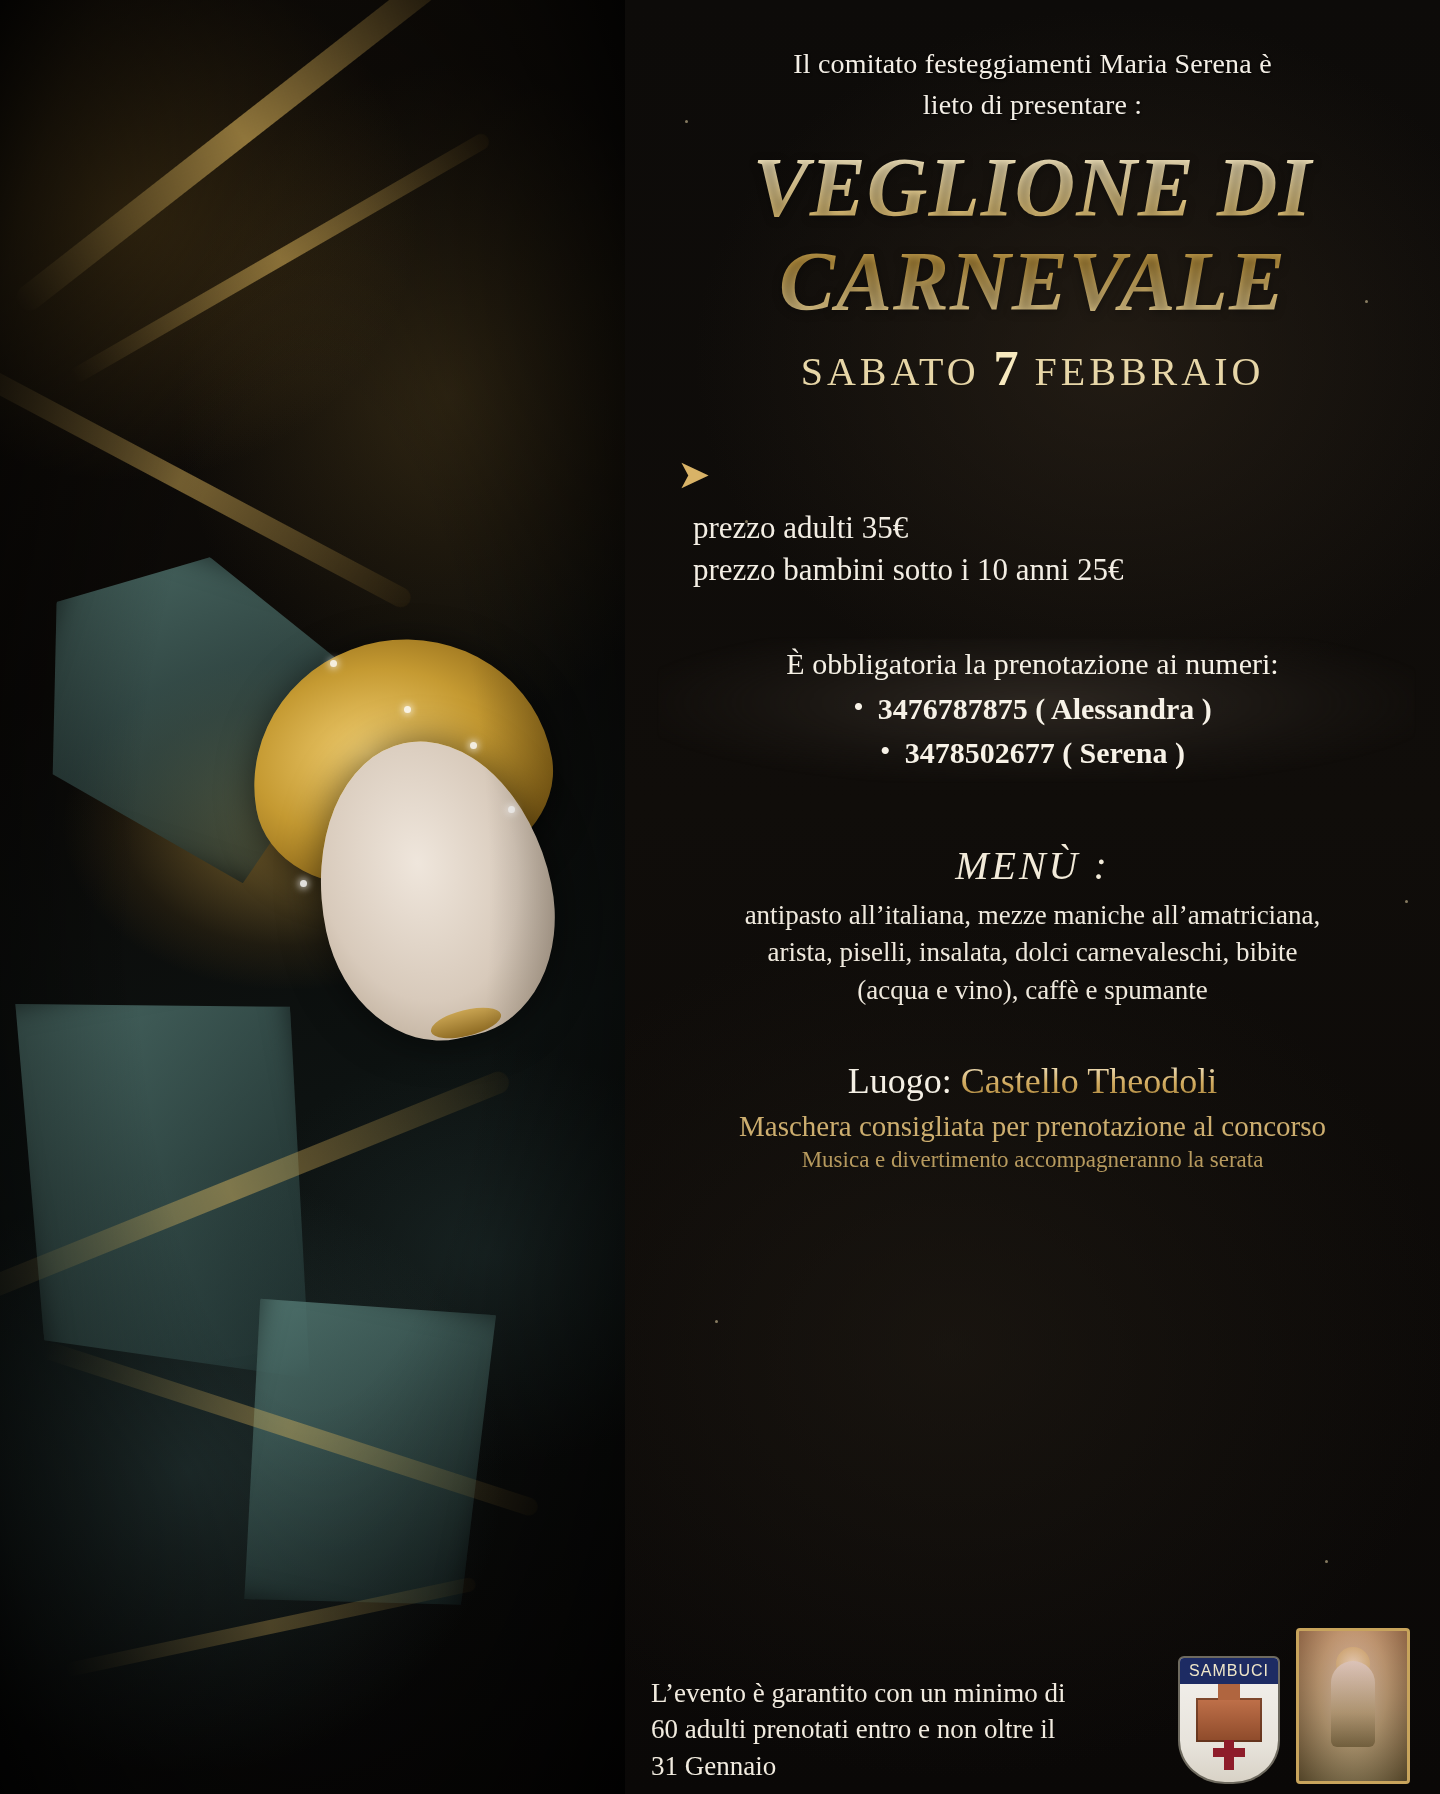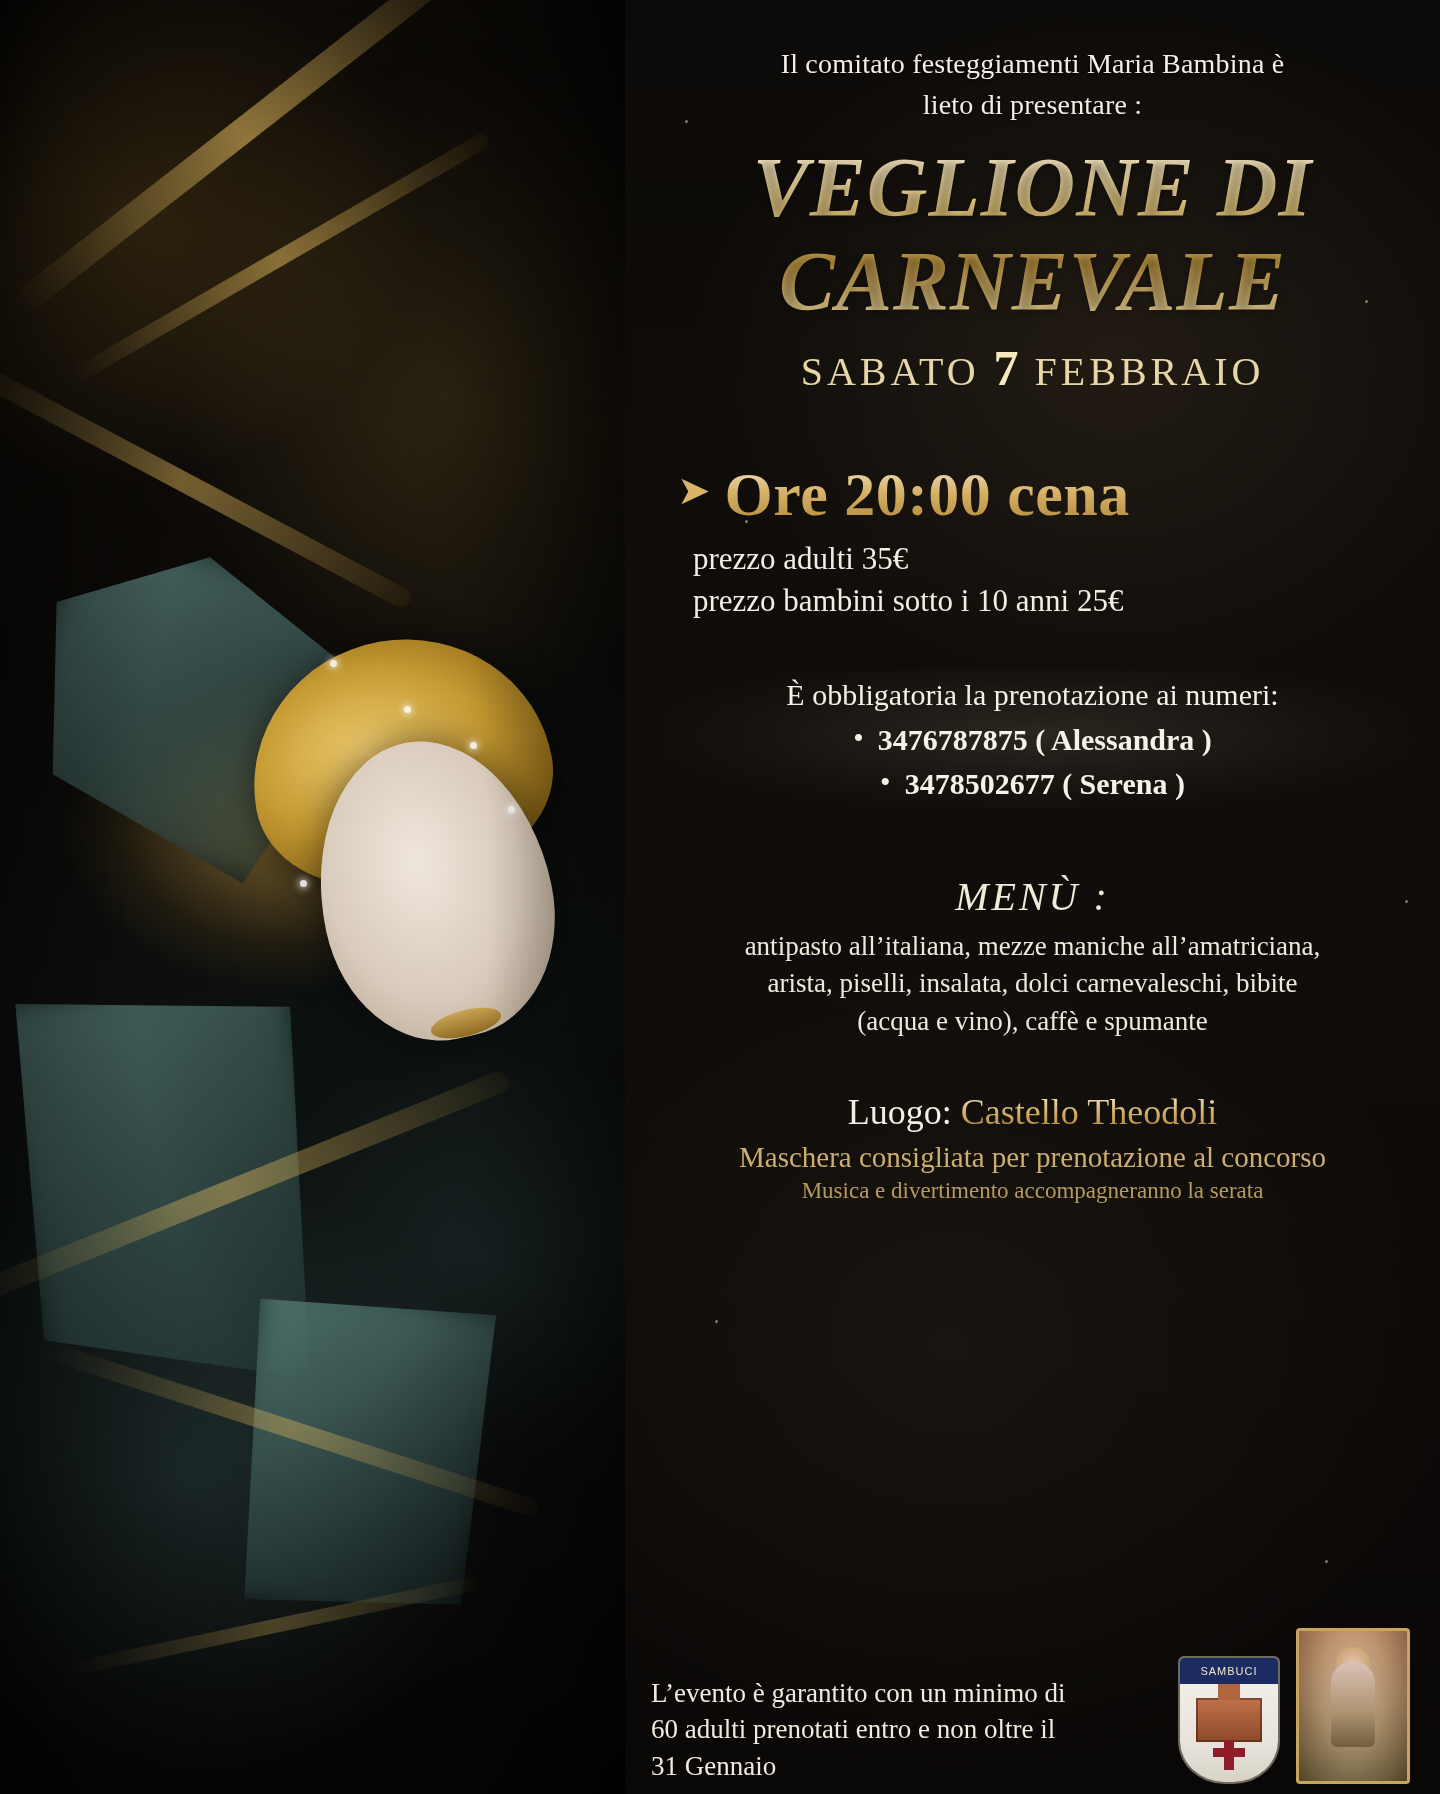--- a/index.html
+++ b/index.html
@@ -312,21 +312,21 @@
     position: relative;
     background: linear-gradient(180deg, #f4f2ee 0%, #e7e3db 70%, #d8d2c6 100%);
     border: 2px solid #6e6a5f;
     border-radius: 6px 6px 46% 46% / 6px 6px 34% 34%;
     overflow: hidden;
   }
   .crest .crest-top {
     position: absolute; top: 0; left: 0; right: 0; height: 26px;
     background: #1d2b63;
     color: #f0e7c9;
-    font-size: 11px;
+    font-size: 16px;
     letter-spacing: 1px;
     display: flex; align-items: center; justify-content: center;
     font-family: "Liberation Sans", sans-serif;
   }
   .crest .tower {
     position: absolute; top: 40px; left: 16px;
     width: 66px; height: 44px;
     background: linear-gradient(180deg, #c0714a, #8d4a2a);
     box-shadow: inset 0 0 0 2px rgba(60,30,15,.5);
   }
@@ -408,36 +408,35 @@
   <div class="text-panel">
 
     <div class="speck" style="top:120px;left:60px;"></div>
     <div class="speck" style="top:300px;left:740px;"></div>
     <div class="speck" style="top:520px;left:120px;"></div>
     <div class="speck" style="top:900px;left:780px;"></div>
     <div class="speck" style="top:1320px;left:90px;"></div>
     <div class="speck" style="top:1560px;left:700px;"></div>
 
     <p class="intro">
-      <span>Il comitato festeggiamenti Maria Bambina  è</span>
+      <span>Il comitato festeggiamenti Maria Serena  è</span>
       <span class="l2">lieto di presentare :</span>
     </p>
 
     <h1 class="title">
       <span>VEGLIONE DI</span>
       <span class="l2">CARNEVALE</span>
     </h1>
 
     <p class="date-line">
       <span class="sp">SABATO</span><span class="day">7</span><span class="sp">FEBBRAIO</span>
     </p>
 
     <div class="ore-row">
       <span class="arrow-icon">➤</span>
-      <span class="ore-text">Ore 20:00 cena</span>
     </div>
 
     <p class="price">
       <span>prezzo adulti 35€</span><br>
       <span>prezzo bambini sotto i 10 anni 25€</span>
     </p>
 
     <div class="booking-block">
       <div class="brush"></div>
       <p class="booking-title">È obbligatoria la prenotazione ai numeri:</p>

